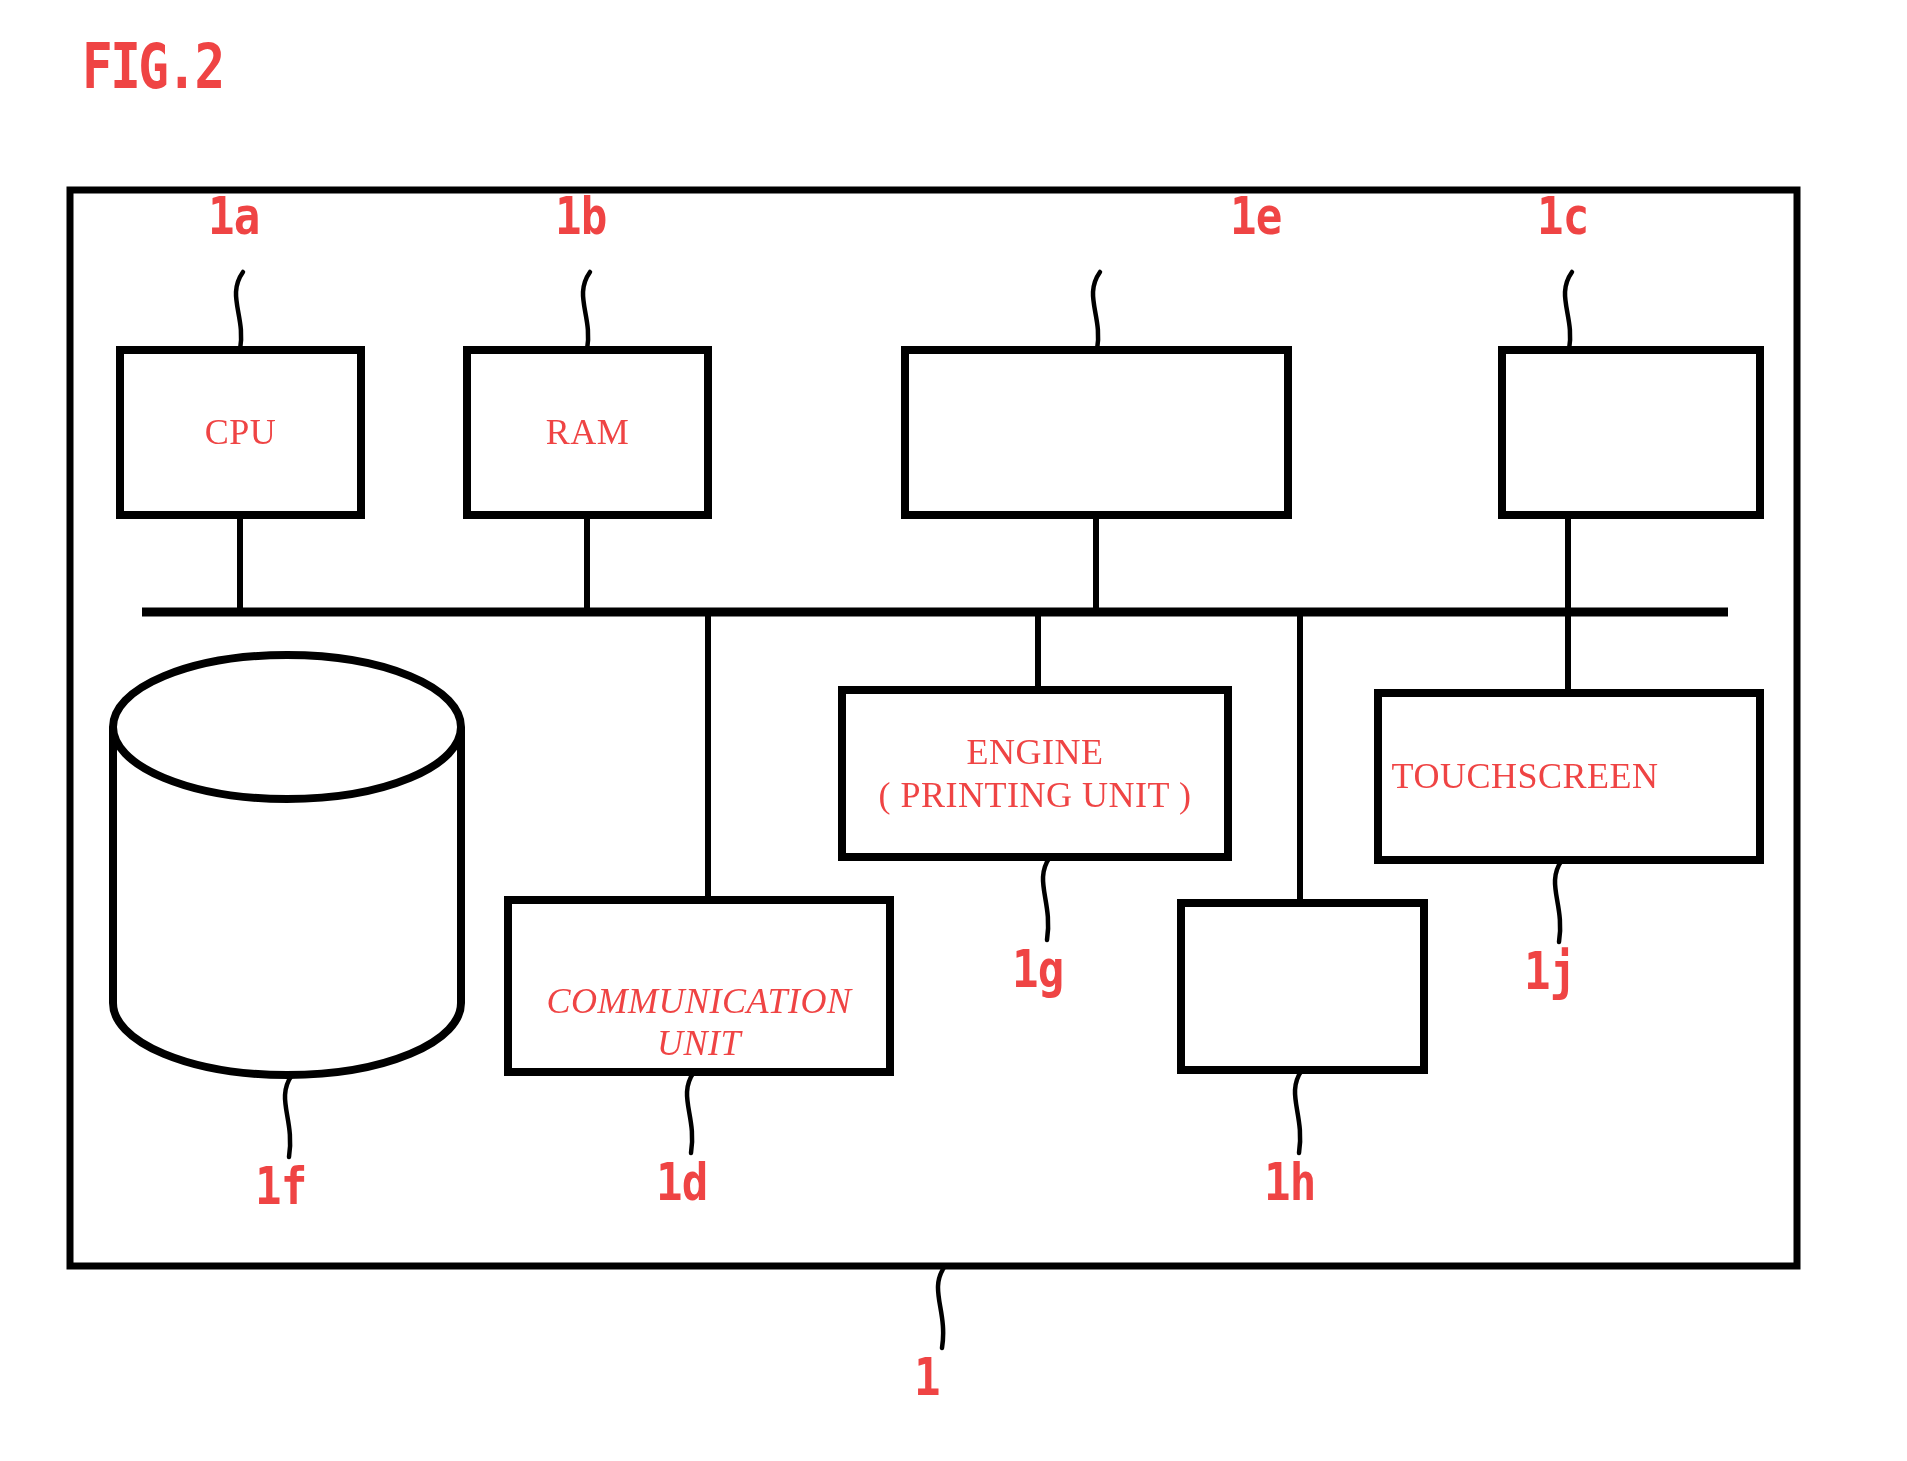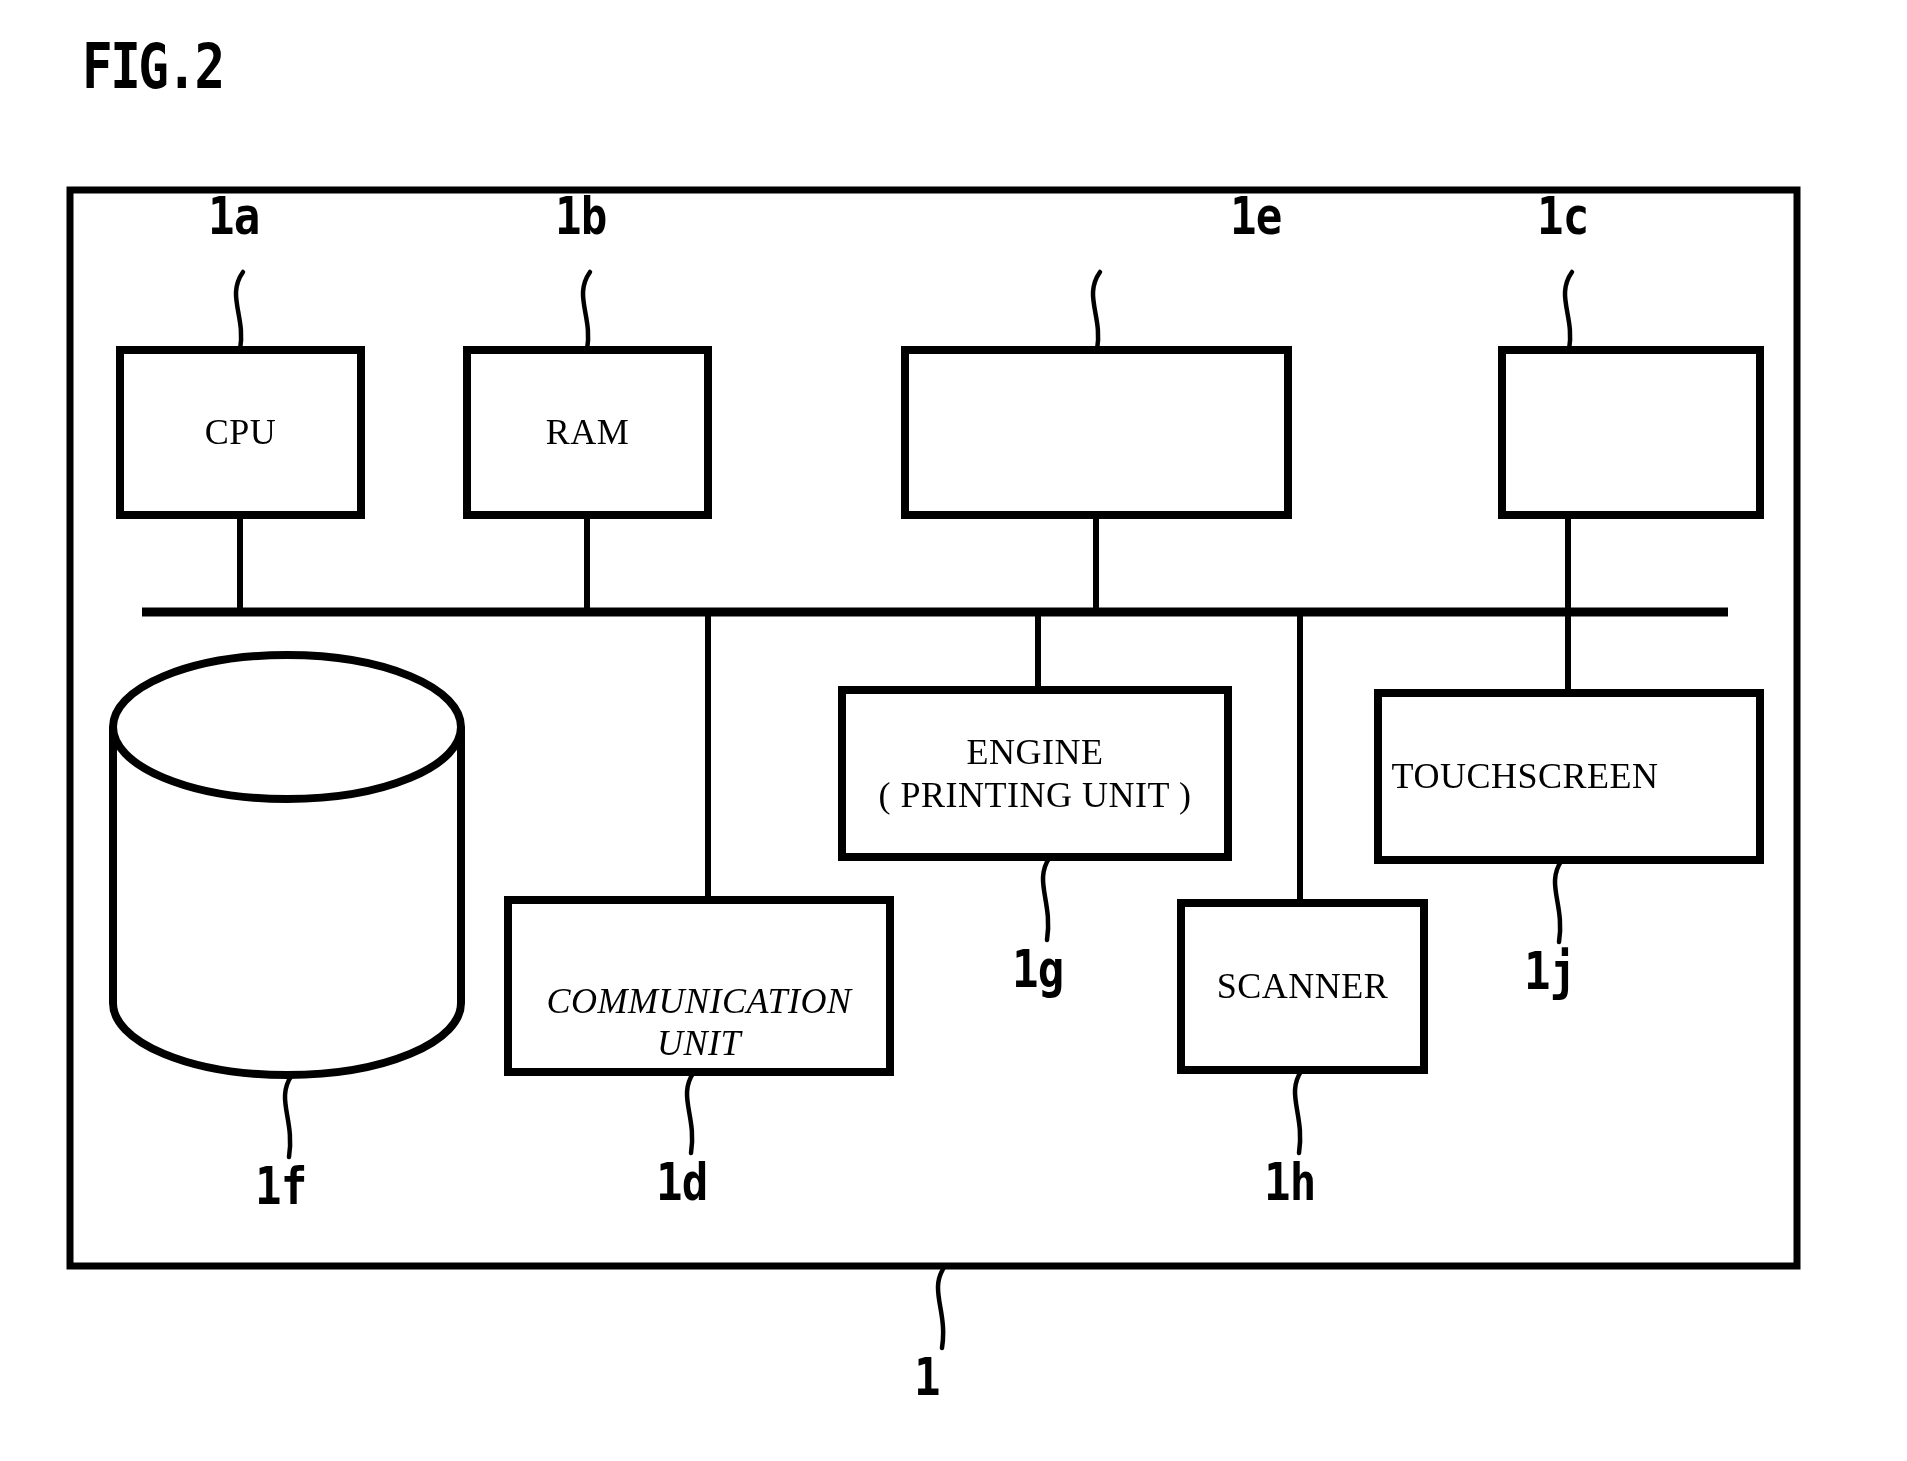--- a/index.html
+++ b/index.html
@@ -7,21 +7,21 @@
     padding: 0;
     background: #ffffff;
   }
   #figure-root {
     position: relative;
     width: 1907px;
     height: 1461px;
     background: #ffffff;
     overflow: hidden;
     font-family: "Liberation Serif", "DejaVu Serif", serif;
-    color: #000000;
+    color: #ef4444;
   }
 
   
   #fig-title {
     position: absolute;
     left: 82px;
     top: 36px;
     font-family: "DejaVu Sans Mono", "Liberation Mono", monospace;
     font-size: 62px;
     font-weight: 700;
@@ -133,21 +133,20 @@
 
 
 
 
   <div class="box-label" style="left:508px; top:936px; width:382px; height:172px;font-style:italic;">COMMUNICATION
 UNIT</div>
 
   <div class="box-label" style="left:842px; top:690px; width:386px; height:167px;">ENGINE
 ( PRINTING UNIT )</div>
 
-  <div class="box-label" style="left:1181px; top:903px; width:243px; height:167px;">SCANNER</div>
 
   <div class="box-label" style="left:1334px; top:693px; width:382px; height:167px;">TOUCHSCREEN</div>
 
   <div class="ref-num" style="left:208px; top:190px;">1a</div>
 
   <div class="ref-num" style="left:555px; top:190px;">1b</div>
 
   <div class="ref-num" style="left:1230px; top:190px;">1e</div>
 
   <div class="ref-num" style="left:1537px; top:190px;">1c</div>

